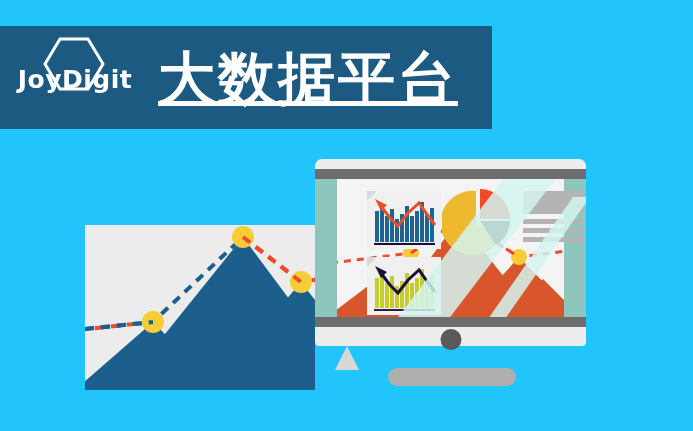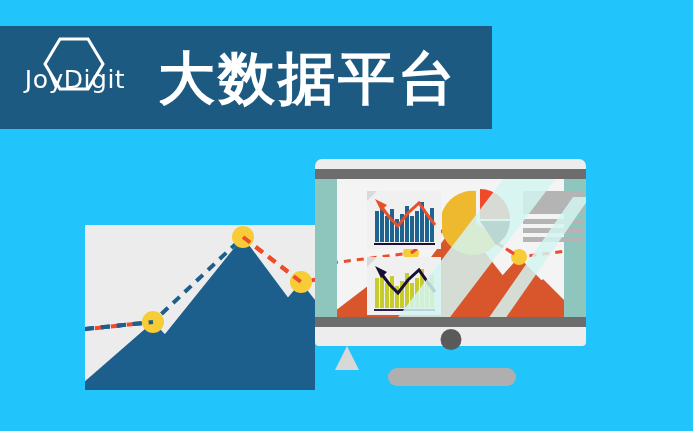--- a/index.html
+++ b/index.html
@@ -15,33 +15,34 @@
   .banner{
     position:absolute;left:0;top:26px;width:492px;height:103px;
     background:#1d5a82;display:flex;align-items:center;
   }
   .logo-block{
     position:relative;width:122px;height:95px;margin-left:14px;
     display:flex;flex-direction:column;align-items:center;justify-content:center;
   }
   .logo-hex{position:absolute;left:28px;top:6px;width:64px;height:56px;}
   .logo-word{
-    position:relative;z-index:2;color:#ffffff;font-weight:normal;
+    position:relative;z-index:2;color:#ffffff;font-weight:bold;
     font-size:25px;letter-spacing:.5px;line-height:1;
     font-family:"DejaVu Sans",sans-serif;
     margin-top:4px;
   }
   .logo-sub{
     position:relative;z-index:2;color:#ffffff;font-weight:bold;
     font-size:22px;letter-spacing:2px;line-height:1;margin-top:14px;
   }
   .banner-title{
     color:#ffffff;font-weight:bold;font-size:57px;line-height:1;
     letter-spacing:3px;margin-left:22px;margin-top:2px;
     font-family:"DejaVu Sans",sans-serif;
+    text-decoration:underline;
   }
 
   
   .left-panel{
     position:absolute;left:85px;top:225px;width:230px;height:165px;
     background:#ececec;overflow:hidden;
   }
   .left-panel svg,.screen-art svg{display:block;}
 
   

